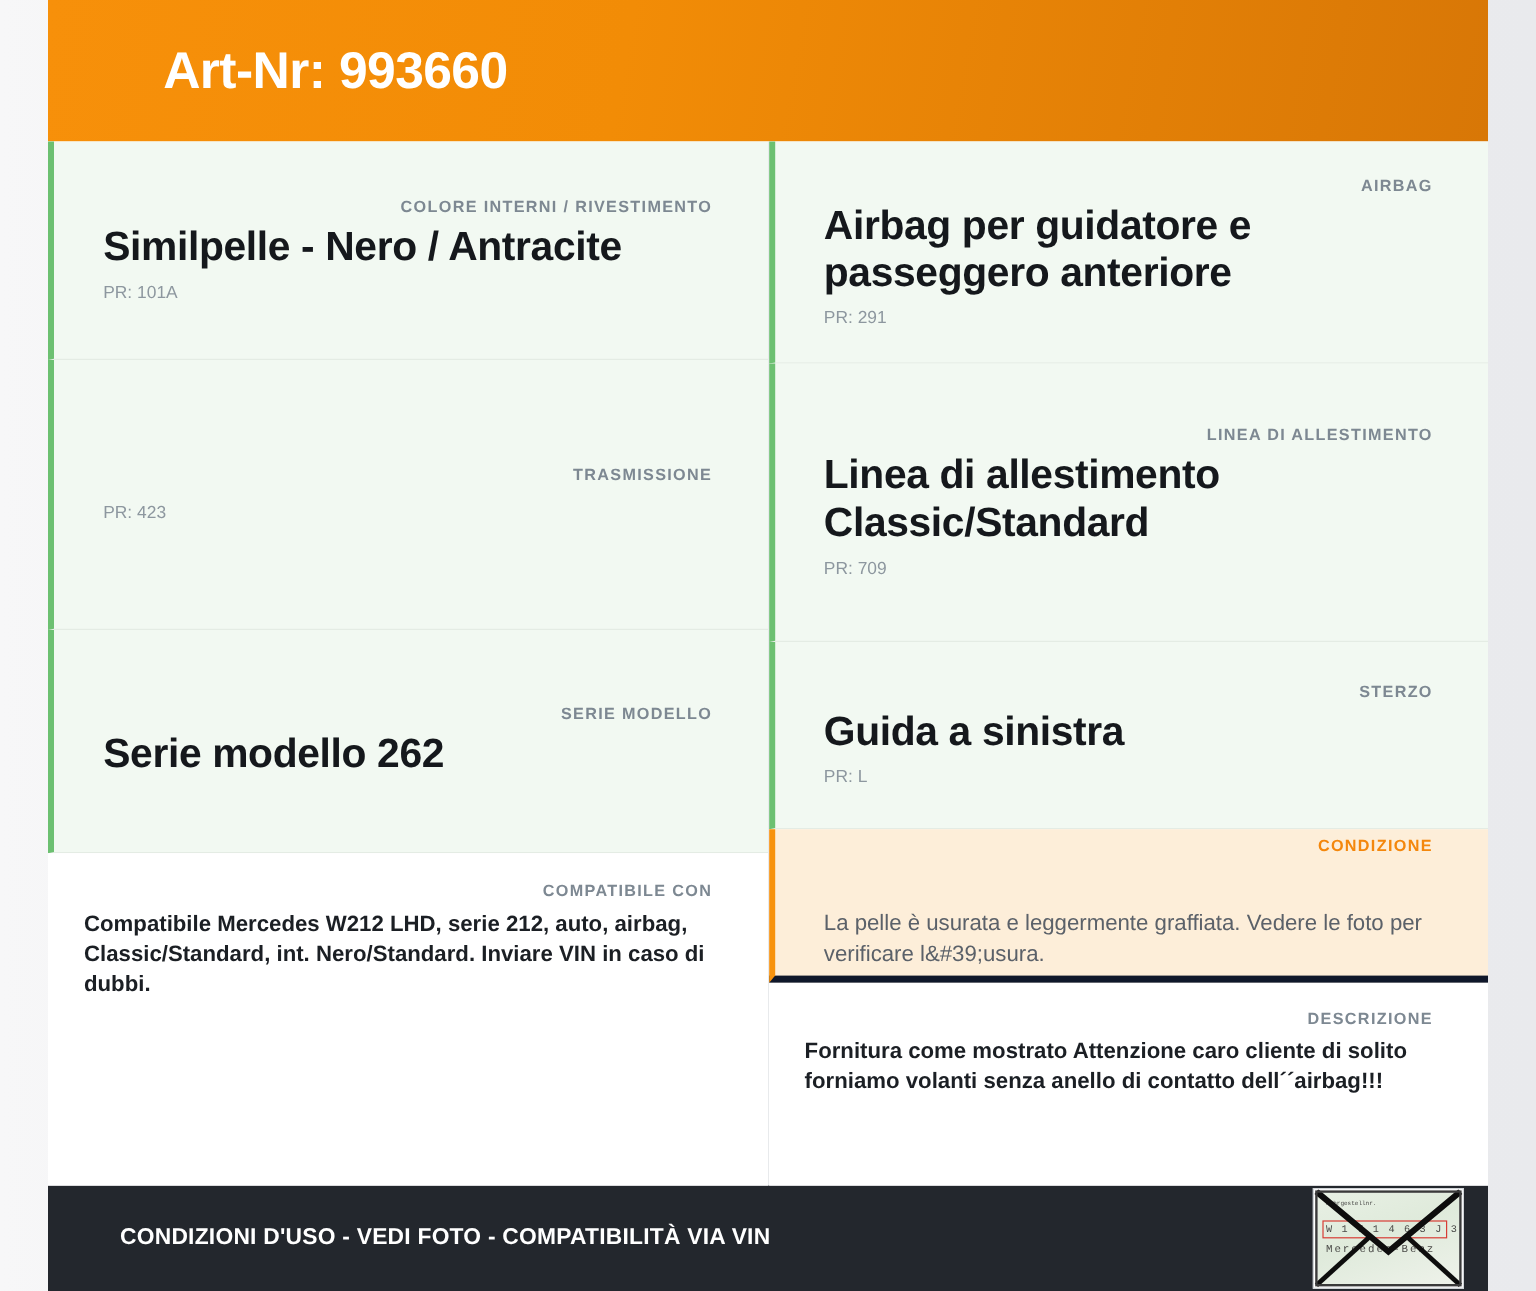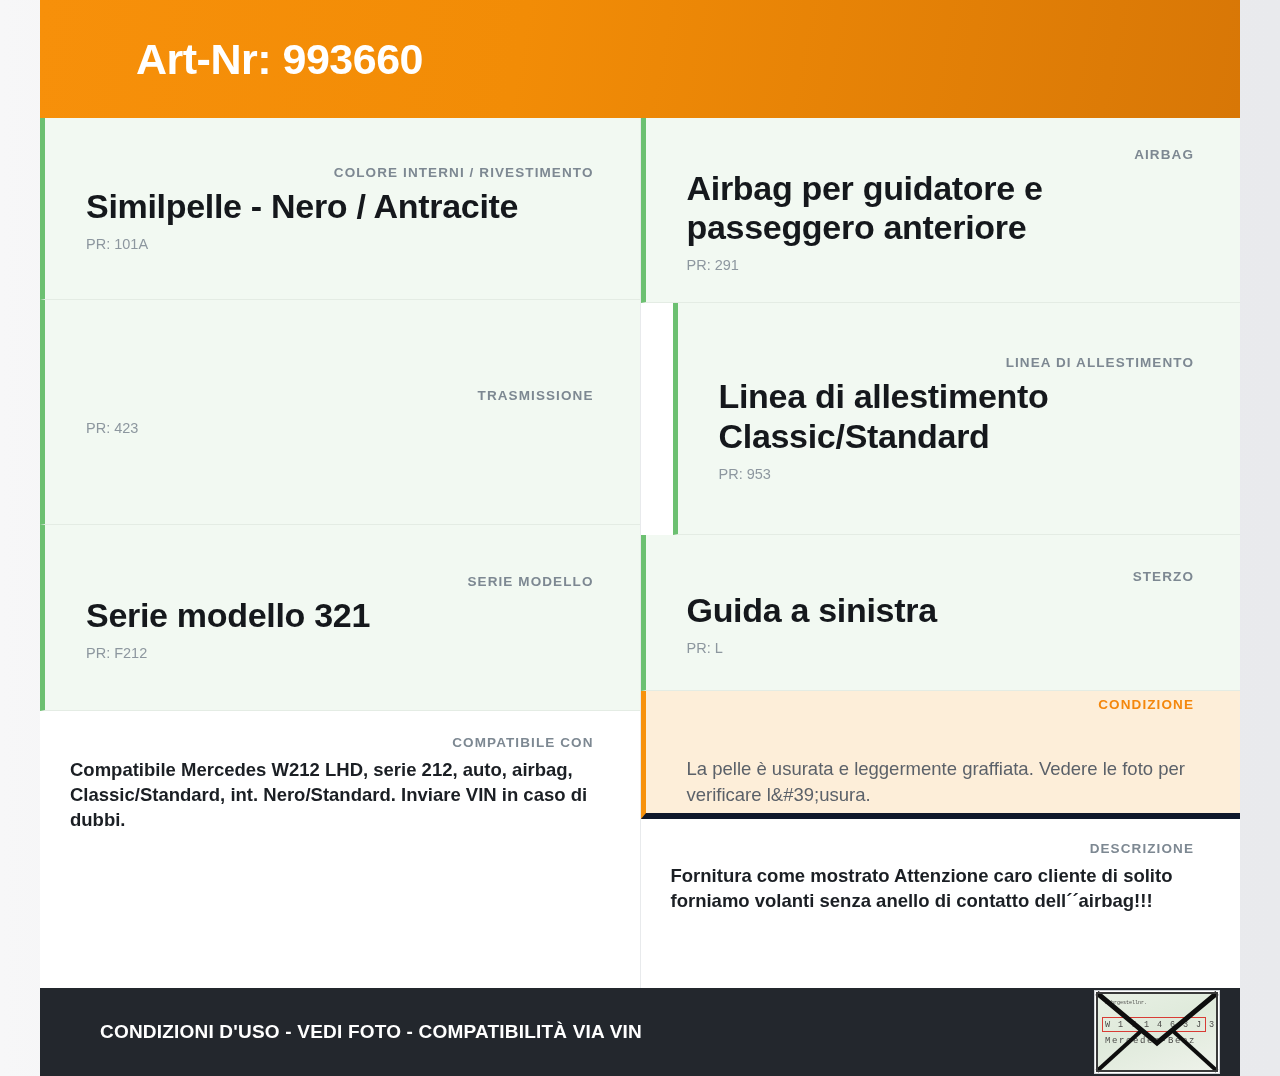--- a/index.html
+++ b/index.html
@@ -115,21 +115,21 @@
     font-weight: normal;
     color: #5b6169;
   }
 
   
   .r1 { height: 182px; }
   .r2 { height: 225px; }
   .r3 { height: 186px; }
 
   .a1 { height: 185px; }
-  .a2 { height: 232px; margin-left: 32px; }
+  .a2 { height: 232px; }
   .a3 { height: 156px; }
 
   .compat { flex: 1 1 auto; justify-content: flex-start; padding-top: 24px; padding-left: 25px; }
   .cond   { height: 128px; }
   .descr  { flex: 1 1 auto; justify-content: flex-start; padding-top: 22px; padding-left: 25px;
             border-left: 5px solid transparent; background:#fff; border-bottom:none; }
 
   
   .footer {
     flex: 0 0 auto;
@@ -200,43 +200,42 @@
         <div class="card-pr">PR: 101A</div>
       </div>
 
       <div class="card r2">
         <div class="card-label">TRASMISSIONE</div>
         <div class="card-pr">PR: 423</div>
       </div>
 
       <div class="card r3">
         <div class="card-label">SERIE MODELLO</div>
-        <div class="card-value">Serie modello 321</div>
-        <div class="card-pr">PR: F212</div>
+        <div class="card-value">Serie modello 262</div>
       </div>
 
       <div class="card plain compat">
         <div class="card-label">COMPATIBILE CON</div>
         <div class="card-text">Compatibile Mercedes W212 LHD, serie 212, auto, airbag, Classic/Standard, int. Nero/Standard. Inviare VIN in caso di dubbi.</div>
       </div>
 
     </div>
 
     <div class="col col-right">
 
       <div class="card a1">
         <div class="card-label">AIRBAG</div>
         <div class="card-value">Airbag per guidatore e passeggero anteriore</div>
         <div class="card-pr">PR: 291</div>
       </div>
 
       <div class="card a2">
         <div class="card-label">LINEA DI ALLESTIMENTO</div>
         <div class="card-value">Linea di allestimento Classic/Standard</div>
-        <div class="card-pr">PR: 953</div>
+        <div class="card-pr">PR: 709</div>
       </div>
 
       <div class="card a3">
         <div class="card-label">STERZO</div>
         <div class="card-value">Guida a sinistra</div>
         <div class="card-pr">PR: L</div>
       </div>
 
       <div class="card warn cond">
         <div class="card-label">CONDIZIONE</div>

